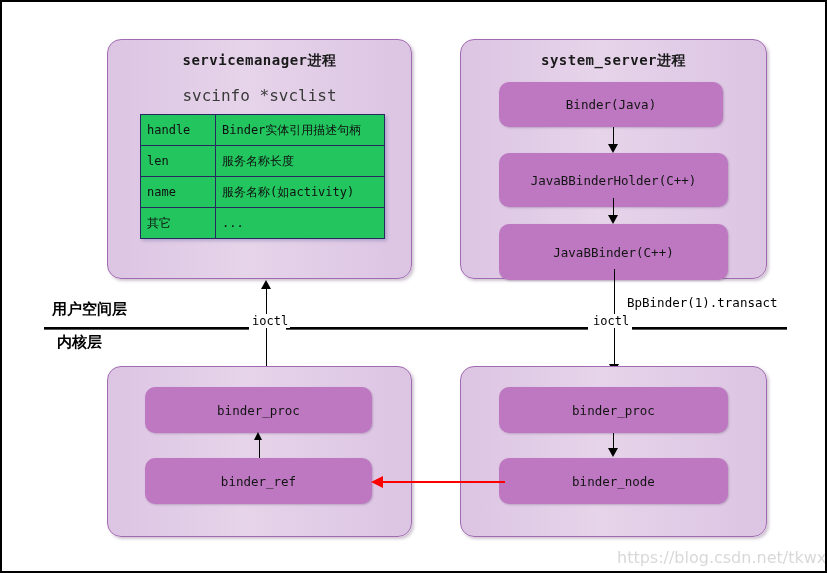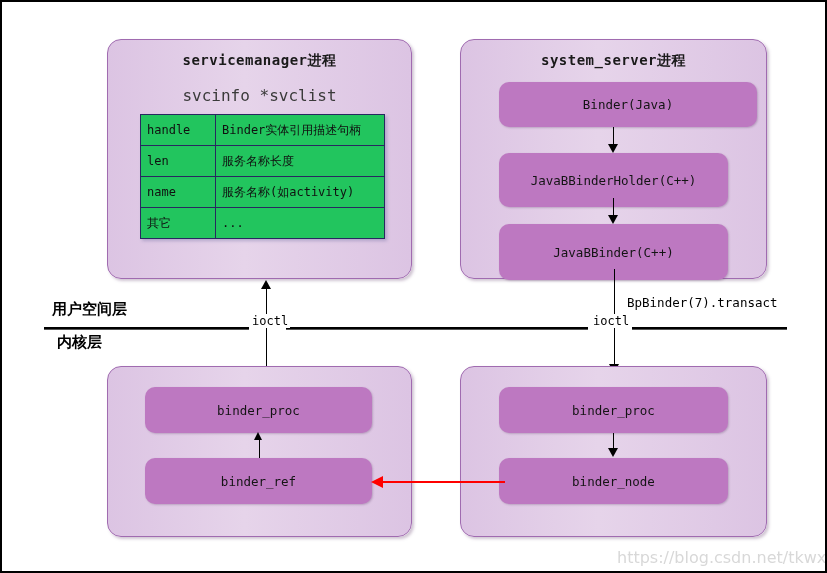--- a/index.html
+++ b/index.html
@@ -177,21 +177,21 @@
         <td class="key">其它</td>
         <td class="val">...</td>
       </tr>
     </tbody>
   </table>
 
   <div class="panel" style="left:458px; top:37px; width:307px; height:240px;">
     <div class="panel-title" style="top:12px;">system_server进程</div>
   </div>
 
-  <div class="pbox" style="left:497px; top:80px; width:258px; height:45px;">
+  <div class="pbox" style="left:497px; top:80px; width:224px; height:45px;">
     <span>Binder(Java)</span>
   </div>
   <div class="pbox" style="left:497px; top:151px; width:229px; height:54px;">
     <span>JavaBBinderHolder(C++)</span>
   </div>
   <div class="pbox" style="left:497px; top:222px; width:229px; height:56px;">
     <span>JavaBBinder(C++)</span>
   </div>
 
   <div class="vline" style="left:611px; top:125px; height:18px;"></div>
@@ -208,21 +208,21 @@
 
   <div class="layer-label" style="left:55px; top:331px;">内核层</div>
 
   <div class="vline" style="left:264px; top:287px; height:93px;"></div>
   <div class="arrowhead-up" style="left:259px; top:278px;"></div>
   <div class="edge-label" style="left:248px; top:312px;">ioctl</div>
 
   <div class="vline" style="left:612px; top:267px; height:96px;"></div>
   <div class="arrowhead-down" style="left:607px; top:362px;"></div>
   <div class="edge-label" style="left:589px; top:312px;">ioctl</div>
-  <div class="edge-label-plain" style="left:625px; top:293px;">BpBinder(7).transact</div>
+  <div class="edge-label-plain" style="left:625px; top:293px;">BpBinder(1).transact</div>
 
   <div class="panel" style="left:105px; top:364px; width:305px; height:171px;"></div>
 
   <div class="pbox" style="left:143px; top:385px; width:227px; height:46px;">
     <span>binder_proc</span>
   </div>
   <div class="pbox" style="left:143px; top:456px; width:227px; height:46px;">
     <span>binder_ref</span>
   </div>
 

